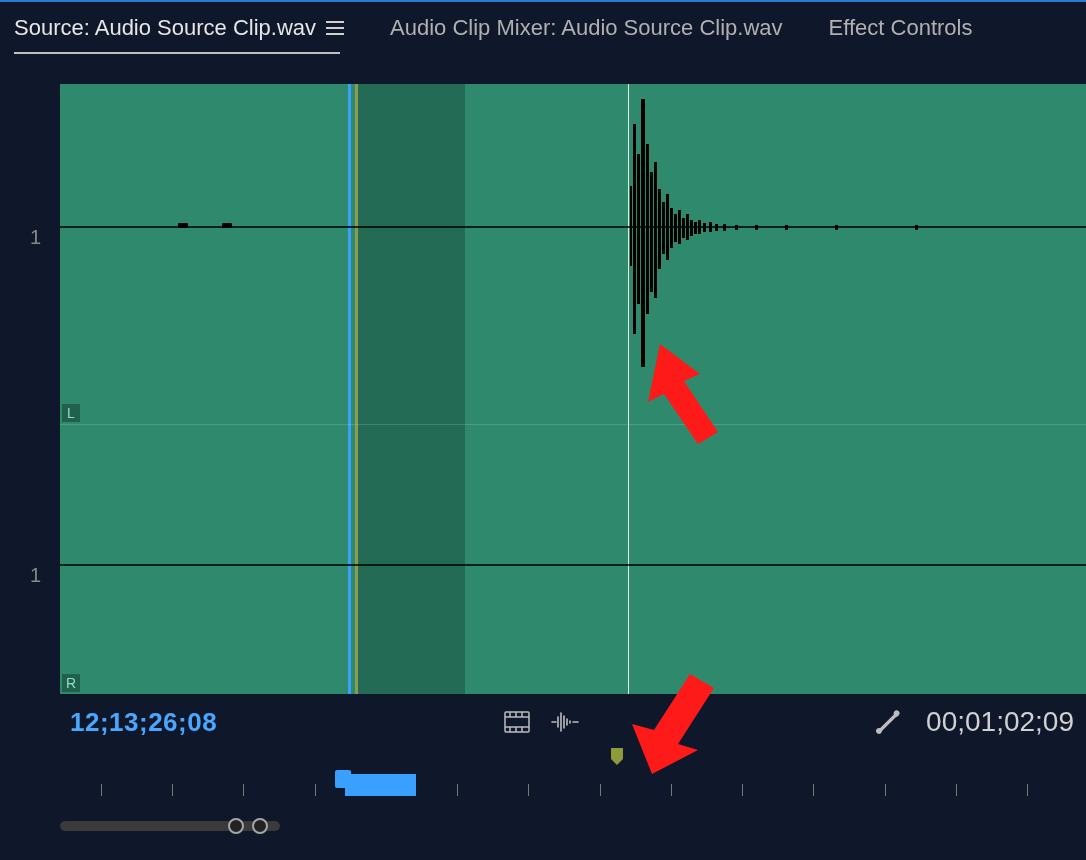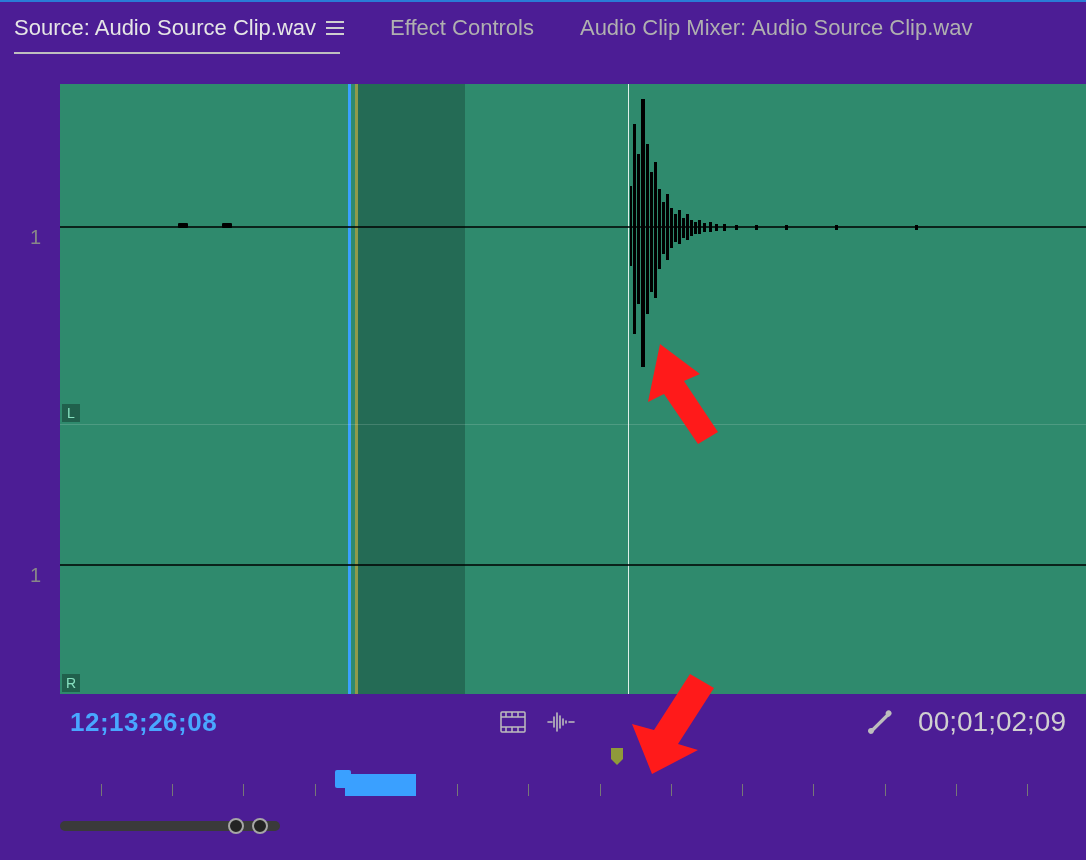--- a/index.html
+++ b/index.html
@@ -1,17 +1,17 @@
 <!DOCTYPE html>
 <html><head>
 <meta charset="utf-8">
 <style>
   * { box-sizing: border-box; margin: 0; padding: 0; }
   html, body { width: 1086px; height: 860px; background: #000; font-family: "Segoe UI", Arial, sans-serif; overflow: hidden; }
-  .window { position: relative; width: 1086px; height: 860px; background: #4c1d95; border-top: 2px solid #2a7bd6; }
+  .window { position: relative; width: 1086px; height: 860px; background: #0f172a; border-top: 2px solid #2a7bd6; }
 
   
   .tabbar { display: flex; align-items: center; height: 52px; padding: 0 14px; gap: 46px; color: #b0b0b0; font-size: 22px; }
   .tab { display: flex; align-items: center; gap: 10px; color: #b0b0b0; cursor: pointer; white-space: nowrap; }
   .tab.active { color: #e6e6e6; }
   .tab.active .tab-underline { position: absolute; left: 14px; top: 50px; width: 326px; height: 2px; background: #bfbfbf; }
   .hamburger-icon { display: inline-flex; flex-direction: column; gap: 4px; }
   .hamburger-icon span { display: block; width: 18px; height: 2px; background: #cfcfcf; }
 
   
@@ -42,21 +42,21 @@
   .blip { position: absolute; top: 139px; height: 5px; background: #000; border-radius: 1px; }
 
   
   .burst { position: absolute; left: 555px; width: 430px; height: 340px; top: 0; overflow: visible; }
 
   
   .arrow { position: absolute; color: #ff1a1a; }
   .arrow svg { display: block; }
 
   
-  .infobar { position: absolute; left: 0; right: 12px; top: 698px; height: 44px; display: flex; align-items: center; padding: 0 8px 0 70px; }
+  .infobar { position: absolute; left: 0; right: 4px; top: 698px; height: 44px; display: flex; align-items: center; padding: 0 8px 0 70px; }
   .tc-left { color: #49a7ff; font-size: 26px; font-weight: 600; letter-spacing: 0.5px; }
   .tc-right { color: #d0d0d0; font-size: 28px; font-weight: 500; margin-left: auto; }
   .info-center { position: absolute; left: 0; right: 0; display: flex; justify-content: center; gap: 20px; pointer-events: none; }
   .info-center .ic-btn { pointer-events: auto; }
   .ic-btn { width: 28px; height: 28px; display: flex; align-items: center; justify-content: center; color: #bdbdbd; }
   .wrench { position: absolute; right: 180px; top: 8px; }
 
   
   .marker-row { position: absolute; left: 60px; right: 8px; top: 746px; height: 20px; }
   .marker-pin { position: absolute; top: 0; width: 12px; height: 16px; }
@@ -83,24 +83,24 @@
     <div class="tab active">
       <span>Source: Audio Source Clip.wav</span>
       <span class="hamburger-icon">
         <span></span>
           <span></span>
           <span></span>
       </span>
       <span class="tab-underline"></span>
     </div>
     <div class="tab">
+      <span>Audio Clip Mixer: Audio Source Clip.wav</span>
+    </div>
+    <div class="tab">
       <span>Effect Controls</span>
-    </div>
-    <div class="tab">
-      <span>Audio Clip Mixer: Audio Source Clip.wav</span>
     </div>
   </div>
 
   <div class="main">
 
     <div class="gutter-left">
       <div class="gutter-label-1a">1</div>
       <div class="gutter-label-1b">1</div>
     </div>
 

